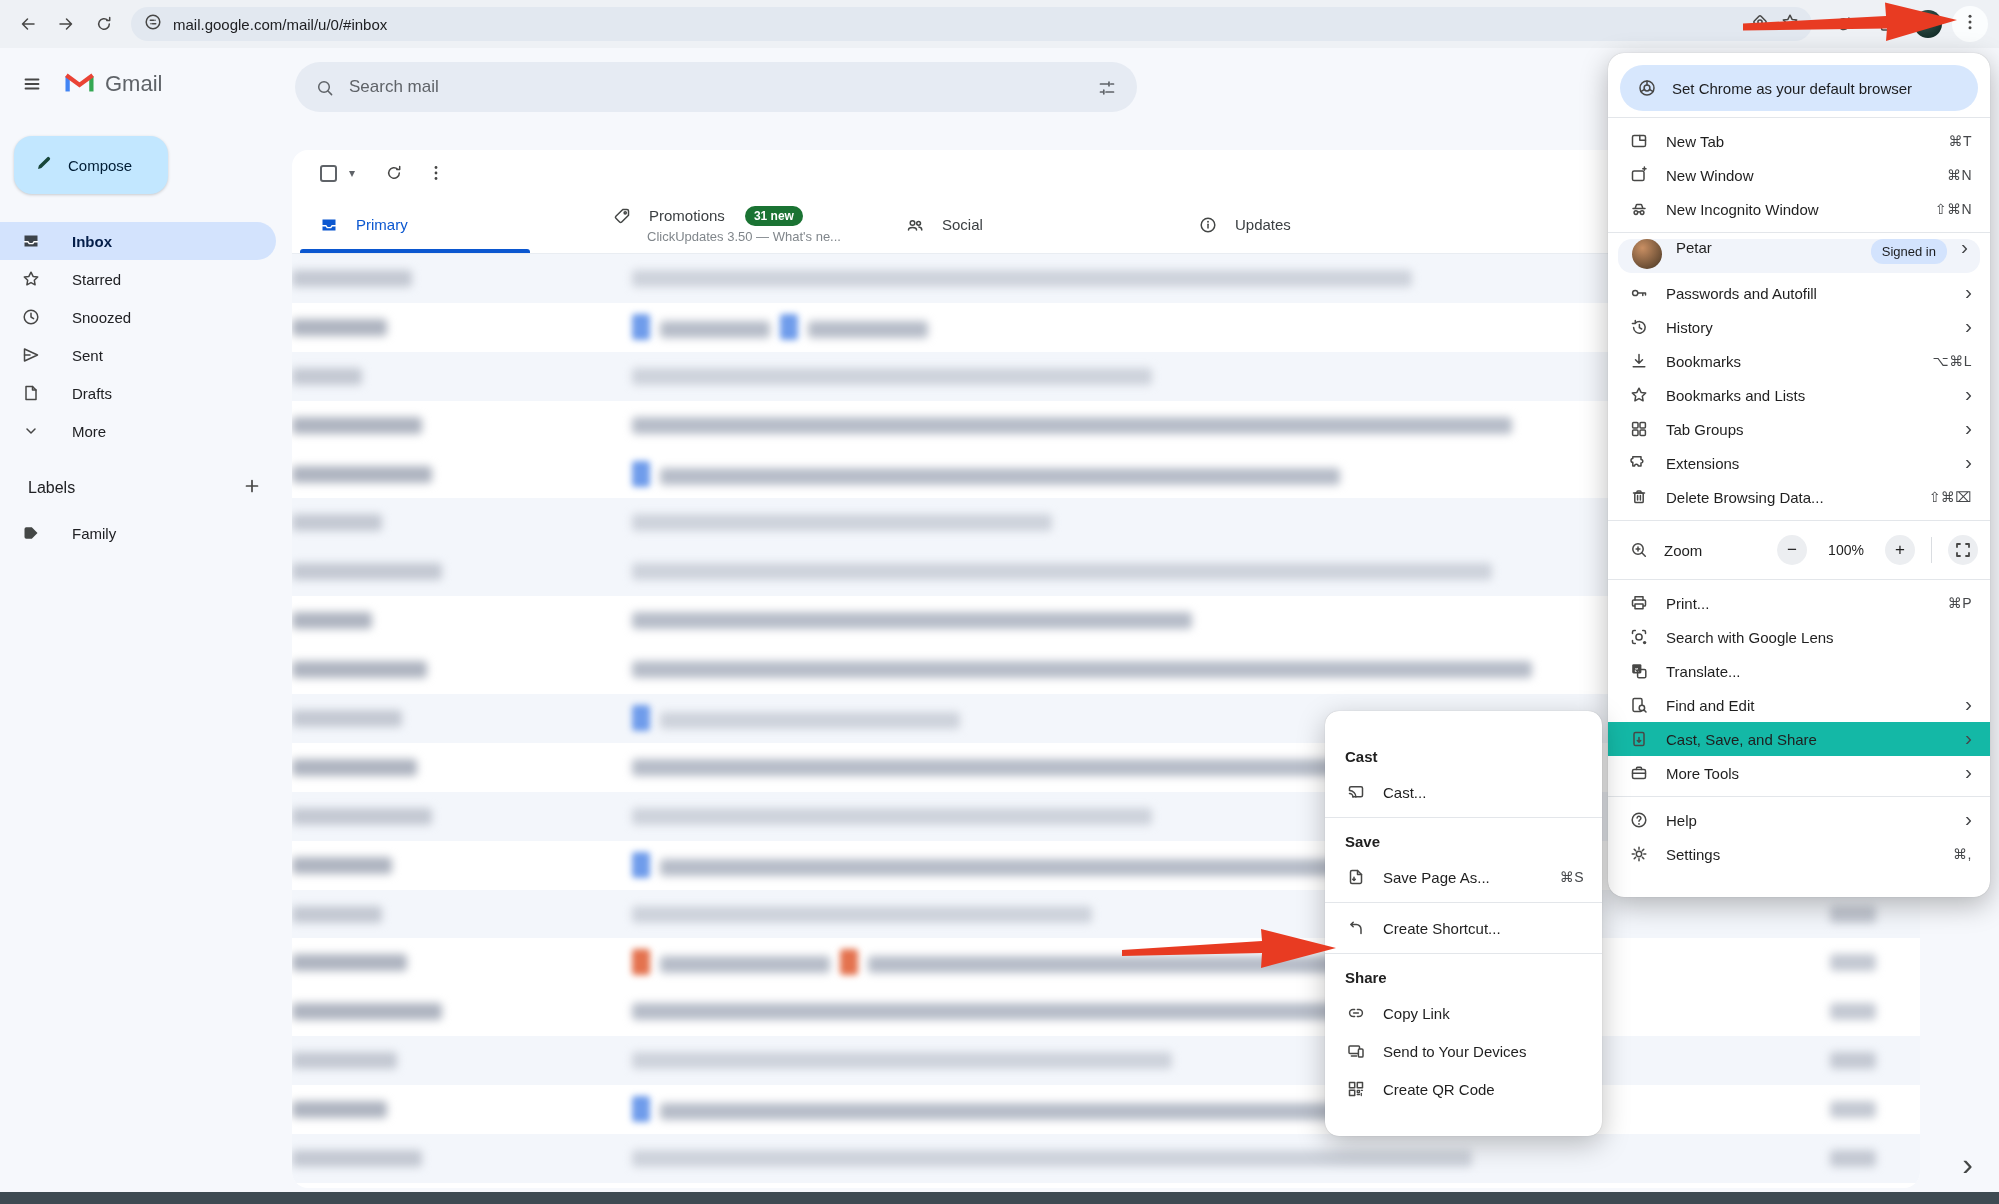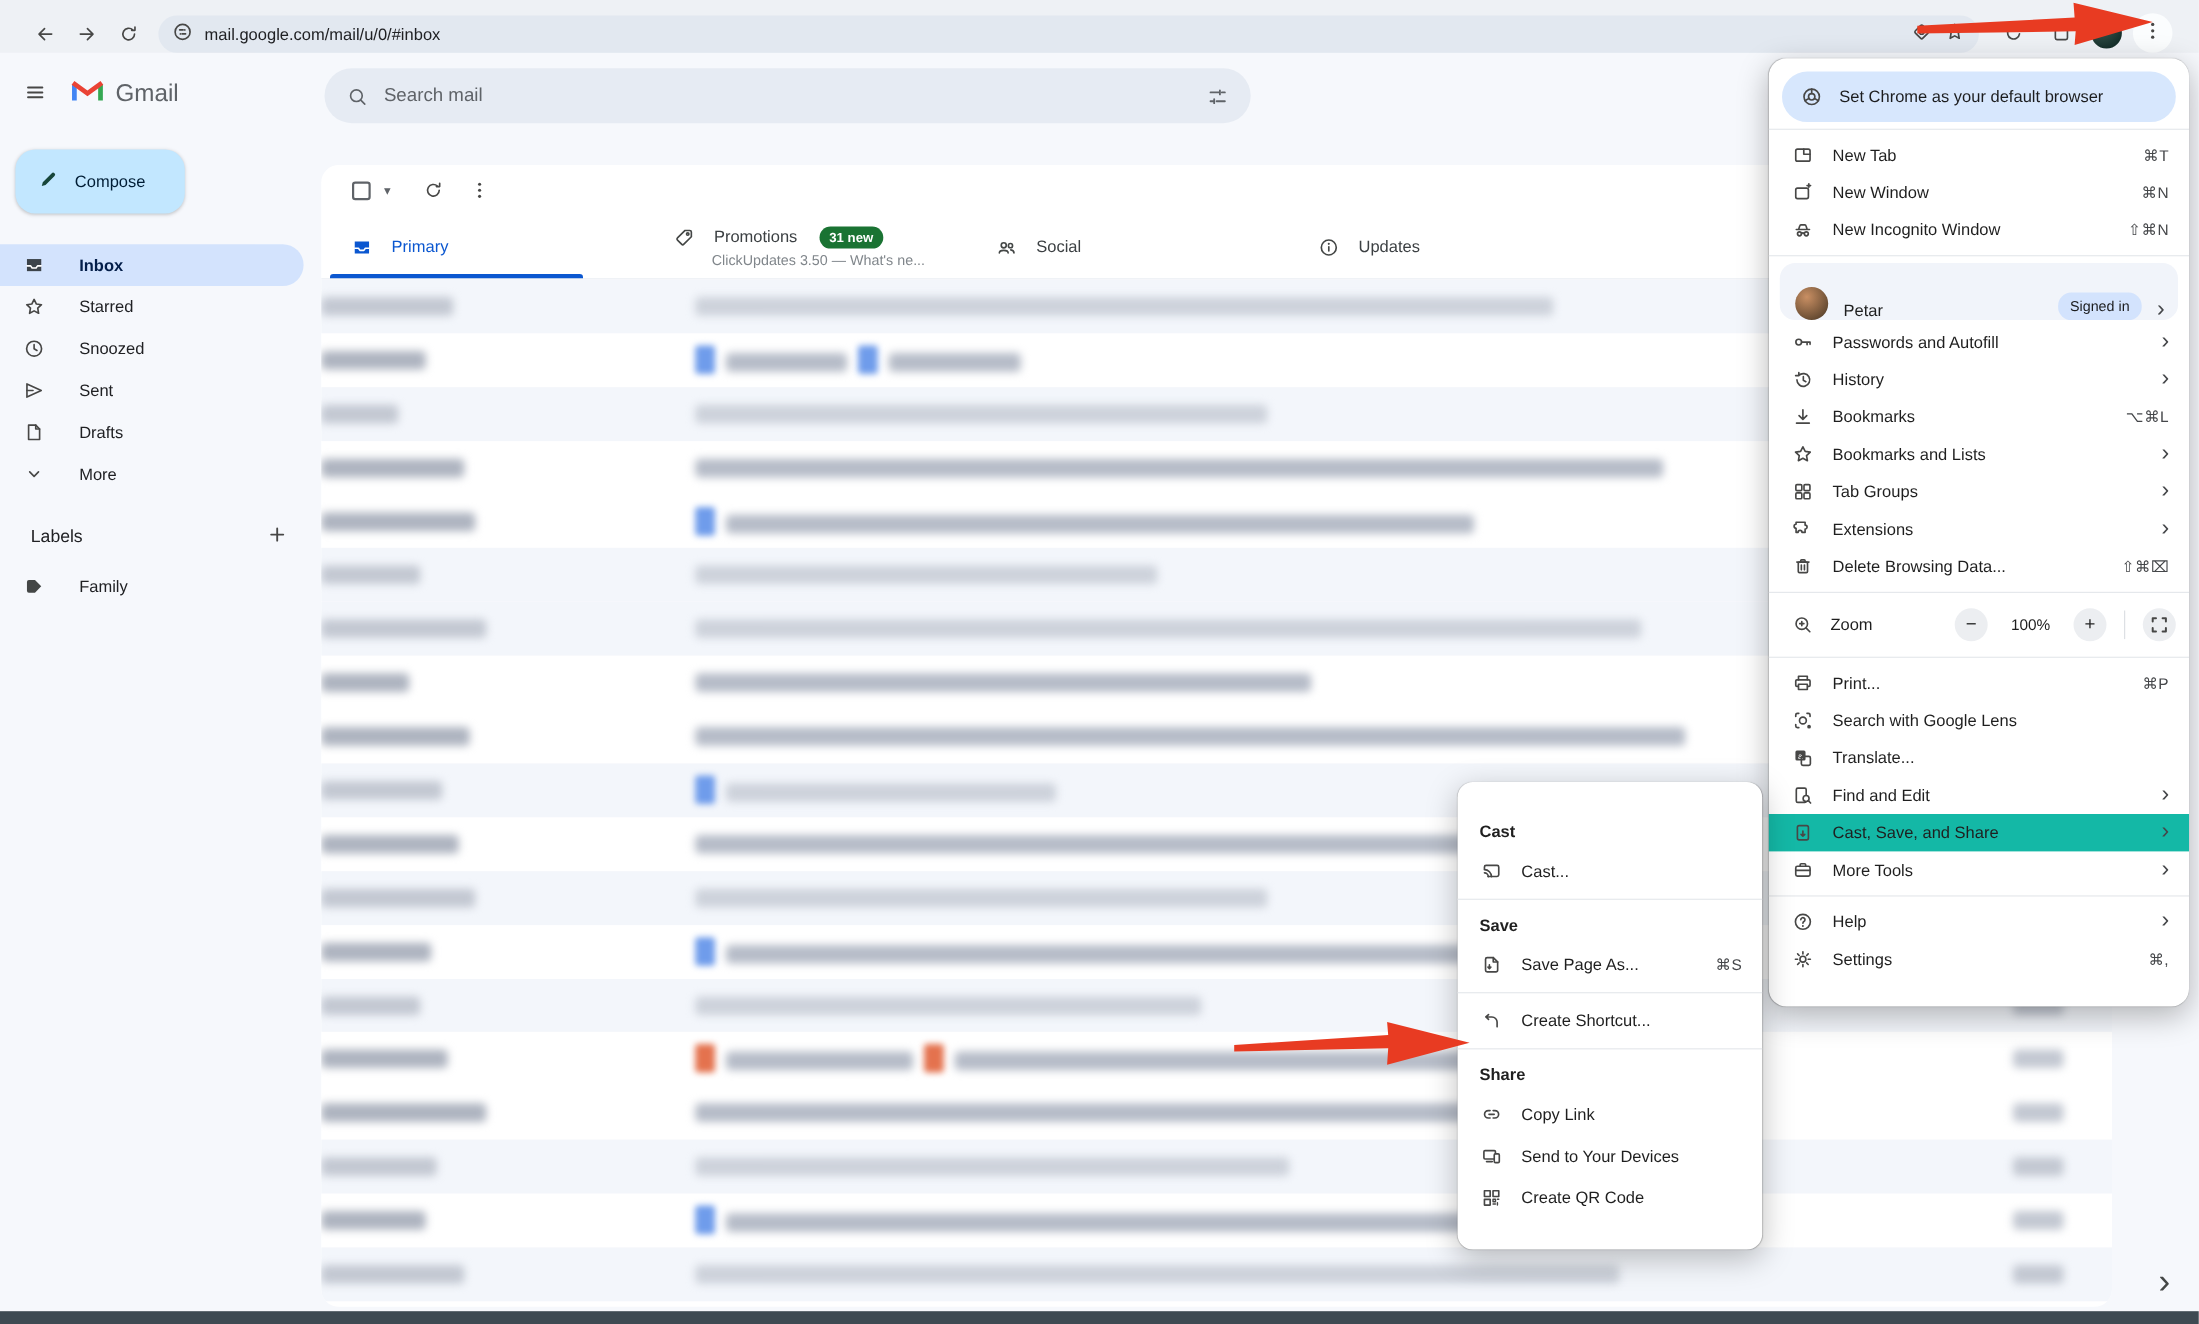--- a/index.html
+++ b/index.html
@@ -1,21 +1,21 @@
 <!DOCTYPE html>
 <html><head>
 <meta charset="utf-8">
 <style>
   *{box-sizing:border-box;margin:0;padding:0}
   html,body{width:1999px;height:1204px}
   body{font-family:"Liberation Sans","DejaVu Sans",sans-serif;background:#f6f8fc;overflow:hidden}
   .stage{position:relative;width:1999px;height:1204px;background:#f6f8fc;overflow:hidden}
 
   
-  .toolbar{position:absolute;top:0;left:0;right:0;height:48px;background:#eef1f5;display:flex;align-items:flex-end;padding:0 24px;gap:4px;z-index:4}
+  .toolbar{position:absolute;top:0;left:0;right:0;height:48px;background:#eef1f5;display:flex;align-items:center;padding:0 11px;gap:4px;z-index:4}
   .tb-btn{width:34px;height:34px;border-radius:50%;display:flex;align-items:center;justify-content:center;flex:0 0 auto}
   .omnibox{flex:1;height:34px;background:#e2e8f0;border-radius:17px;display:flex;align-items:center;padding:0 12px;gap:10px;margin:0 6px}
   .omnibox .url{font-size:15px;color:#202124;white-space:nowrap}
   .omnibox .spacer{flex:1}
   .tb-right{display:flex;align-items:center;gap:10px;margin-left:4px}
   .avatar-sm{width:28px;height:28px;border-radius:50%;background:radial-gradient(circle at 35% 30%,#3c5a52,#16302b 75%)}
   .menu-halo{width:36px;height:36px;border-radius:50%;background:#fbfdfe;display:flex;align-items:center;justify-content:center}
 
   
   .hamburger{position:absolute;left:22px;top:74px;z-index:2}
@@ -64,21 +64,21 @@
   
   .menu{position:absolute;left:1608px;top:53px;width:382px;background:#fff;border-radius:16px;box-shadow:0 8px 28px rgba(0,0,0,.28),0 0 1px rgba(0,0,0,.25);padding:12px 0 26px;z-index:20}
   .m-item{height:34px;display:flex;align-items:center;padding:0 18px 0 20px;gap:16px;font-size:15px;color:#1f1f1f}
   .m-item.hl{background:#14b8a6}
   .ic{width:22px;height:20px;display:flex;align-items:center;justify-content:center;flex:0 0 auto}
   .m-item .lbl{flex:1;white-space:nowrap}
   .m-sc{font-size:14px;color:#45474a;letter-spacing:.5px}
   .m-chev{font-size:21px;color:#45474a;line-height:1;margin-top:-3px}
   .m-div{height:1px;background:#e3e6ea;margin:6px 0}
   .m-promo{margin:0 12px 6px;height:46px;border-radius:23px;background:#d7e7fd;display:flex;align-items:center;gap:14px;padding:0 16px;font-size:15px;color:#1c1d1f;white-space:nowrap}
-  .m-profile{margin:3px 10px;height:52px;border-radius:14px;background:#f1f4fa;display:flex;align-items:flex-end;gap:14px;padding:0 12px 0 14px;font-size:15px;color:#1f1f1f}
+  .m-profile{margin:3px 10px;height:34px;border-radius:14px;background:#f1f4fa;display:flex;align-items:flex-start;gap:14px;padding:0 12px 0 14px;font-size:15px;color:#1f1f1f}
   .m-profile .lbl{flex:1}
   .avatar{width:30px;height:30px;border-radius:50%;background:radial-gradient(circle at 35% 30%,#c98f63,#6c4f35 70%,#3c2f23)}
   .signed{background:#d3e3fd;border-radius:12px;padding:5px 11px;font-size:13px;color:#1b1c1e}
   .m-zoom{height:46px;display:flex;align-items:center;padding:0 12px 0 20px;gap:14px;font-size:15px;color:#1f1f1f}
   .m-zoom .lbl{flex:1}
   .zbtn{width:30px;height:30px;border-radius:50%;background:#eceef1;display:flex;align-items:center;justify-content:center;font-size:17px;color:#1f1f1f}
   .zval{width:50px;text-align:center;font-size:14px}
   .zdiv{width:1px;height:26px;background:#dadde1;margin:0 2px}
 
   

